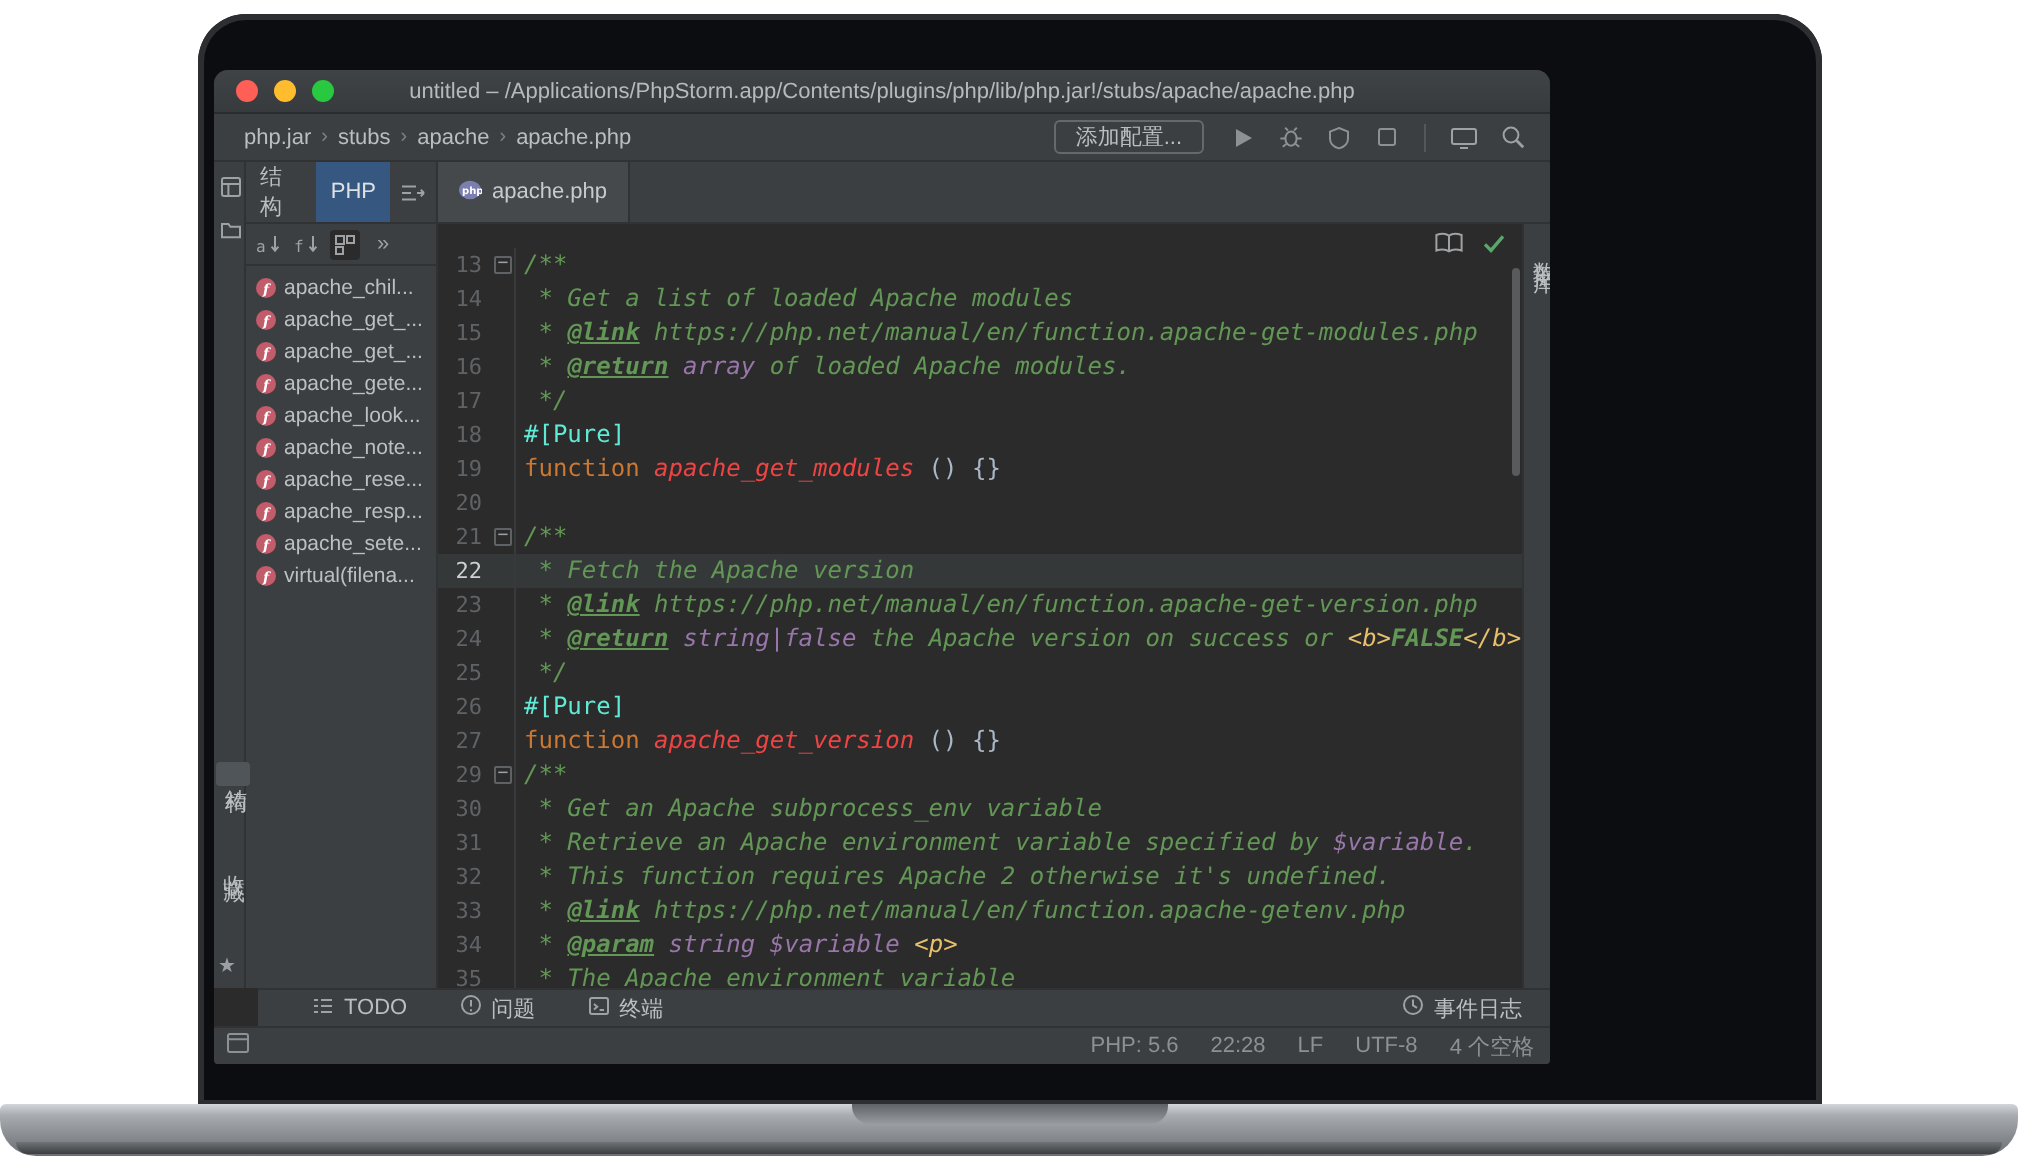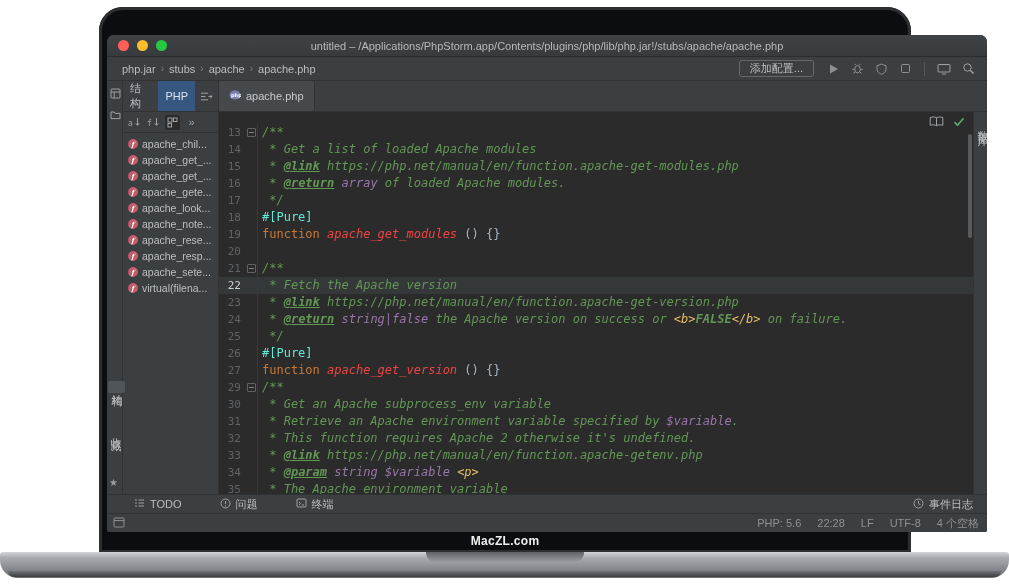--- a/index.html
+++ b/index.html
@@ -14,21 +14,21 @@
     font-size:12px;font-weight:bold;letter-spacing:.3px;}
   .base{position:absolute;left:0;top:552px;width:1009px;height:26px;
     background:linear-gradient(180deg,#d2d5d9 0%,#a8acb1 22%,#8b8f94 58%,#6b6f74 100%);
     border-radius:3px 3px 18px 18px;}
   .base::after{content:"";position:absolute;left:8px;right:8px;bottom:1px;height:6px;
     background:linear-gradient(180deg,rgba(0,0,0,.12),rgba(0,0,0,.45));border-radius:0 0 14px 14px;}
   .notch{position:absolute;left:50%;top:0;transform:translateX(-50%);width:158px;height:10px;
     background:linear-gradient(180deg,#5f6367,#989ca1);border-radius:0 0 9px 9px;}
 
   
-  .ide{position:absolute;left:8px;top:28px;width:880px;height:497px;background:#2b2b2b;
+  .ide{position:absolute;left:8px;top:28px;width:668px;height:497px;background:#2b2b2b;
     border-radius:7px 7px 2px 2px;overflow:hidden;display:flex;flex-direction:column;
     font-size:11px;color:#bbbec0;}
   .titlebar{flex:0 0 22px;background:linear-gradient(#404345,#383b3d);border-bottom:1px solid #2a2c2d;
     display:flex;align-items:center;position:relative;}
   .lights{display:flex;gap:8px;margin-left:11px;z-index:2;}
   .light{width:11px;height:11px;border-radius:50%;}
   .light.red{background:#ff5f57;}.light.yellow{background:#febc2e;}.light.green{background:#28c840;}
   .title{position:absolute;left:0;right:0;text-align:center;font-size:11px;color:#b6babd;white-space:nowrap;}
 
   .toolbar{flex:0 0 24px;background:#3c3f41;border-bottom:1px solid #303233;display:flex;
@@ -100,21 +100,21 @@
   .ed-icons{position:absolute;top:4px;right:8px;display:flex;gap:9px;align-items:center;z-index:3;}
   .scrollbar{position:absolute;right:1px;top:22px;width:4px;height:104px;background:rgba(164,168,171,.38);
     border-radius:2px;z-index:2;}
 
   
   .rstrip{flex:0 0 14px;background:#3c3f41;border-left:1px solid #303233;position:relative;}
   .rstrip .vlabel{top:10px;left:1px;}
 
   
   .toolbottom{flex:0 0 19px;background:#3c3f41;border-top:1px solid #303233;display:flex;
-    align-items:center;padding:0 14px 0 27px;gap:38px;color:#bbbec0;}
+    align-items:center;padding:0 14px 0 27px;gap:26px;color:#bbbec0;margin-left:22px;}
   .tb-item{display:flex;align-items:center;gap:5px;}
   .tb-right{margin-left:auto;}
   .statusbar{flex:0 0 19px;background:#3c3f41;border-top:1px solid #303233;display:flex;
     align-items:center;padding:0 8px 0 6px;color:#8d9194;}
   .st-right{margin-left:auto;display:flex;gap:16px;align-items:center;}
 </style>
 </head>
 <body>
 
 <div class="stage">
@@ -482,20 +482,19 @@
           <span>PHP: 5.6</span>
           <span>22:28</span>
           <span>LF</span>
           <span>UTF-8</span>
           <span>4 个空格</span>
         </span>
       </div>
 
     </div>
 
-    <div class="brand">MacZL.com</div>
   </div>
 
   <div class="base">
     <div class="notch"></div>
   </div>
 
 </div>
 
 </body></html>

